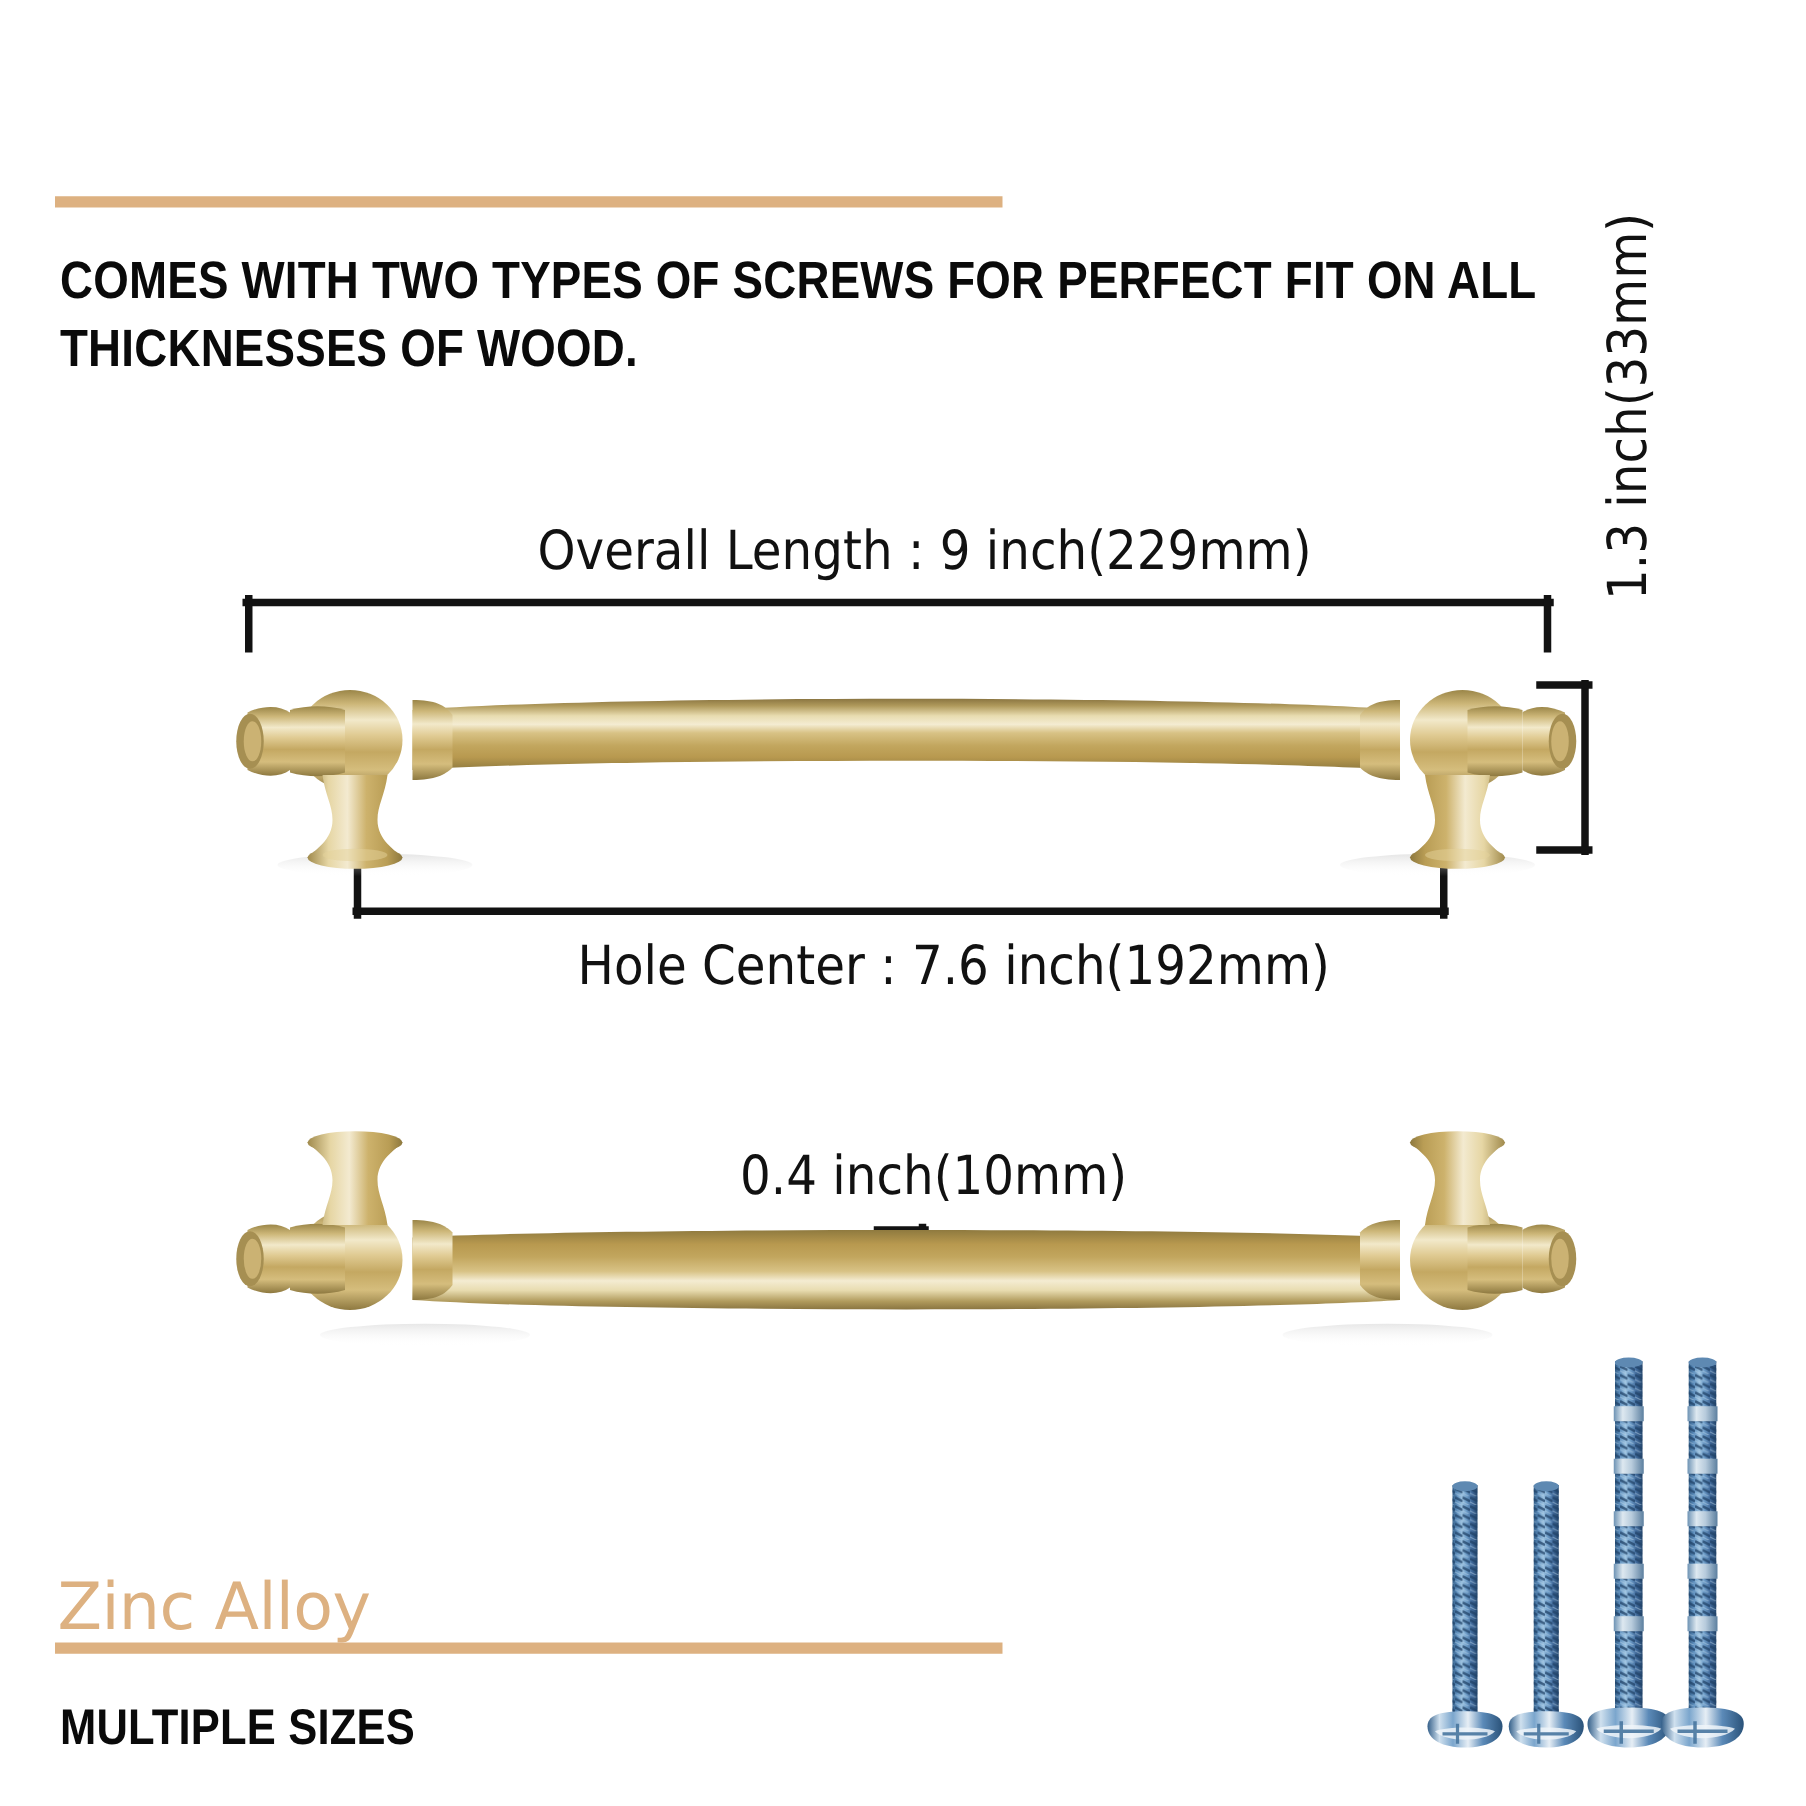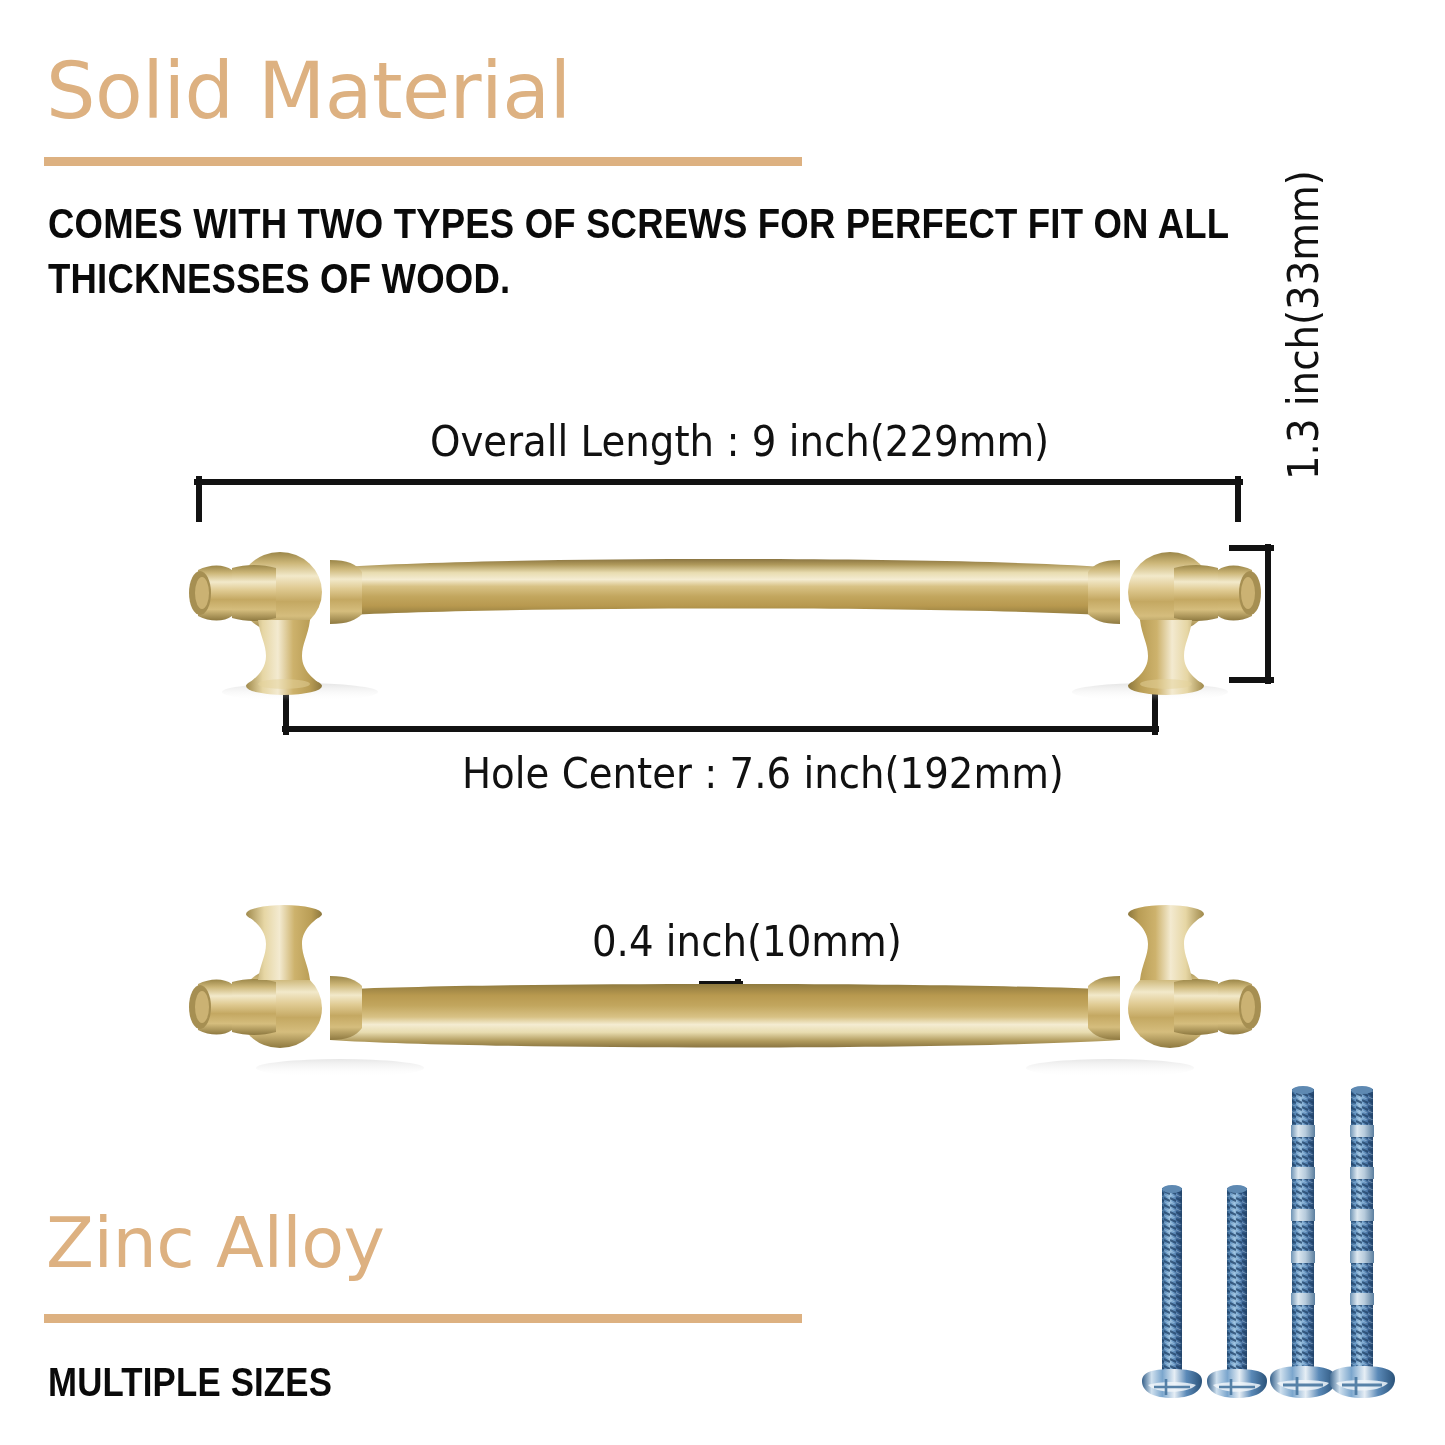--- a/index.html
+++ b/index.html
@@ -28,22 +28,22 @@
     white-space: nowrap;
     line-height: 1;
   }
   #headline-top {
     left: 46px;
     top: 52px;
     font-size: 78px;
   }
   #headline-bottom {
     left: 46px;
-    top: 1208px;
-    font-size: 70px;
+    top: 1260px;
+    font-size: 52px;
   }
   .divider {
     position: absolute;
     left: 44px;
     width: 758px;
     height: 9px;
     background: #ddb181;
   }
   #divider-top  { top: 157px; }
   #divider-bottom { top: 1314px; }
@@ -111,21 +111,20 @@
   #handle-top    { left: 180px; top: 520px;  }
   #handle-bottom { left: 180px; top: 890px;  }
   #dim-lines     { left: 0;     top: 0;      }
   #screws        { left: 1140px; top: 1085px; }
 </style>
 </head>
 <body>
 
 <div id="page">
 
-  <div class="headline" id="headline-top">Solid Material</div>
 
   <div class="divider" id="divider-top"></div>
 
   <div class="subhead" id="subhead-top">COMES WITH TWO TYPES OF SCREWS FOR PERFECT FIT ON ALL THICKNESSES OF WOOD.</div>
 
   <div class="dim-label" id="label-overall">Overall Length : 9 inch(229mm)</div>
 
   <div class="dim-label" id="label-holecenter">Hole Center : 7.6 inch(192mm)</div>
 
   <div class="dim-label" id="label-height">1.3 inch(33mm)</div>

